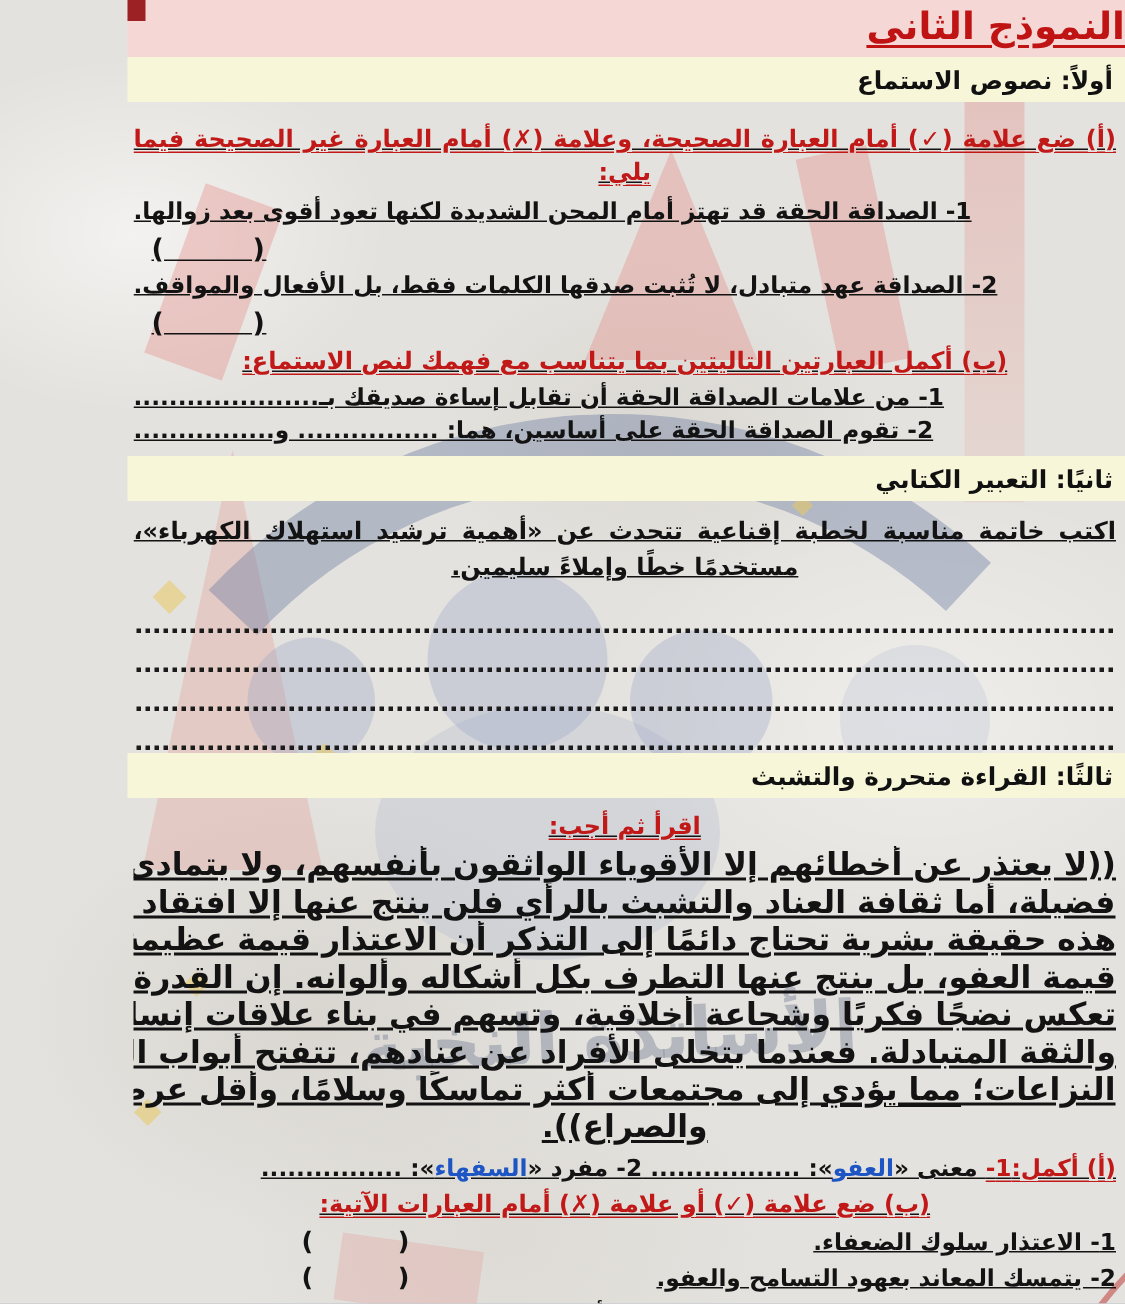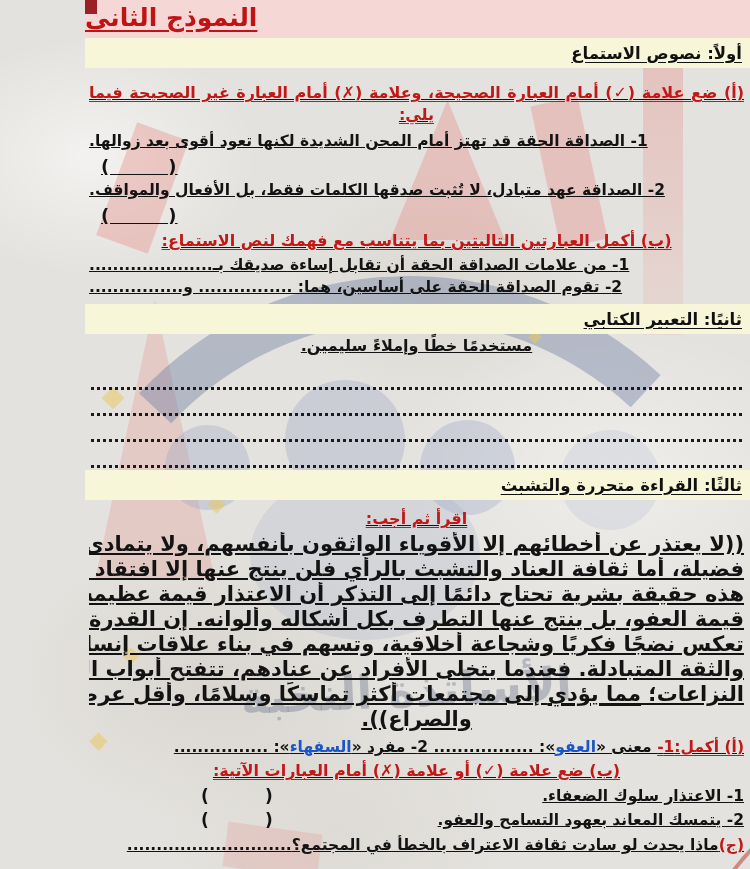--- a/index.html
+++ b/index.html
@@ -29,24 +29,24 @@
   .wm-star{background:rgba(232,200,98,.55);transform:rotate(45deg);}
   .wm-callig{left:92px;top:664px;width:480px;font-size:46px;line-height:60px;
     color:rgba(108,120,142,.40);transform:rotate(-2.5deg);direction:rtl;
     white-space:nowrap;font-weight:700;}
   .wm-redarc{left:688px;top:782px;width:430px;height:430px;border-radius:50%;
     border:4px solid rgba(192,62,58,.55);}
   
   .content{position:absolute;left:85px;top:0;width:665px;z-index:2;direction:rtl;color:#131313;}
   .band-pink{height:38px;background:#f5d8d6;position:relative;}
   .corner-sq{position:absolute;left:0;top:0;width:12px;height:14px;background:#9b2125;}
-  .title{color:#c01414;font-size:25px;line-height:36px;text-align:left;
+  .title{color:#c01414;font-size:25px;line-height:36px;text-align:right;
     text-decoration:underline;text-underline-offset:4px;}
   .band-yellow{min-height:30px;background:#f8f6d8;display:flex;align-items:center;padding-right:8px;}
-  .sec-h{font-size:16.5px;color:#111;text-decoration:underline;text-underline-offset:3px;}
+  .sec-h{font-size:16.5px;color:#111;text-underline-offset:3px;}
   .pad{padding:0 6px 0 4px;text-decoration:underline;}
   .red{color:#c11818;}
   .blue{color:#1d55c4;}
   .u{text-decoration:underline;text-underline-offset:3px;}
   .rh{color:#c11818;font-size:16px;line-height:22px;text-decoration:underline;
     text-underline-offset:3px;}
   .jline{text-align:justify;text-align-last:justify;white-space:nowrap;overflow:hidden;}
   .tright{text-align:center;}
   .q{font-size:15.5px;line-height:22px;white-space:nowrap;overflow:hidden;text-align:left;}
   .ansrow{direction:ltr;text-align:left;padding-left:12px;font-size:18px;line-height:25px;}
@@ -114,20 +114,21 @@
       <div class="rh tright mt2">(ب) أكمل العبارتين التاليتين بما يتناسب مع فهمك لنص الاستماع:</div>
       <div class="q mt2">1- من علامات الصداقة الحقة أن تقابل إساءة صديقك بـ.....................</div>
       <div class="q">2- تقوم الصداقة الحقة على أساسين، هما: ................ و................</div>
     </div>
 
     <div class="band-yellow mt6">
       <span class="sec-h">ثانيًا: التعبير الكتابي</span>
     </div>
 
     <div class="pad">
+      <div class="prompt jline mt8">اكتب خاتمة مناسبة لخطبة إقناعية تتحدث عن «أهمية ترشيد استهلاك الكهرباء»،</div>
       <div class="prompt tright">مستخدمًا خطًا وإملاءً سليمين.</div>
 
       <div class="dots4 mt6">
         <div></div>
         <div></div>
         <div></div>
         <div></div>
       </div>
     </div>
 

